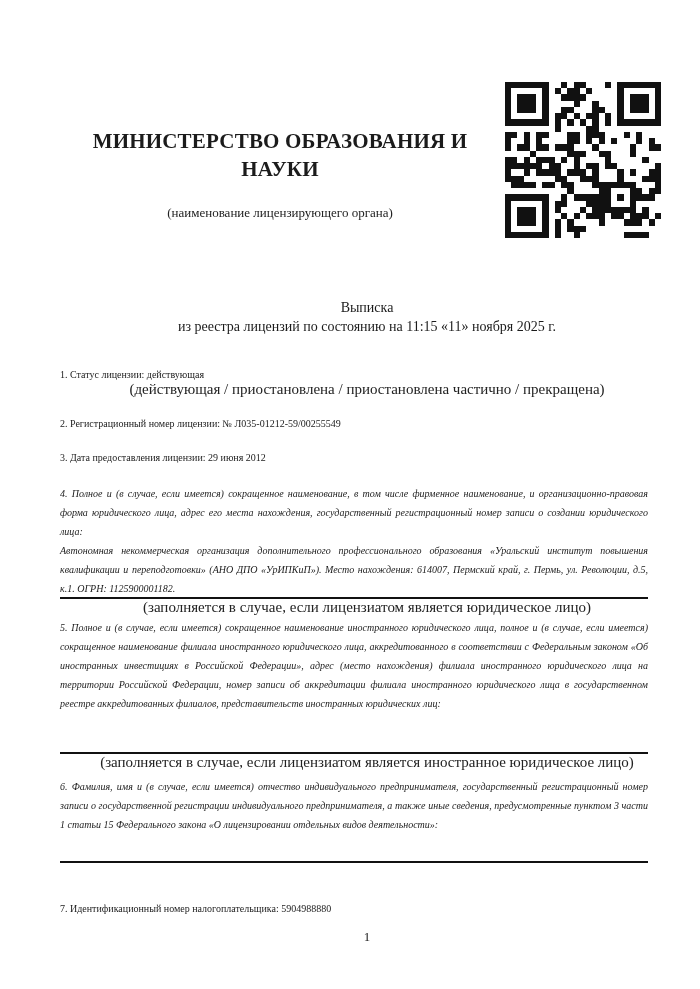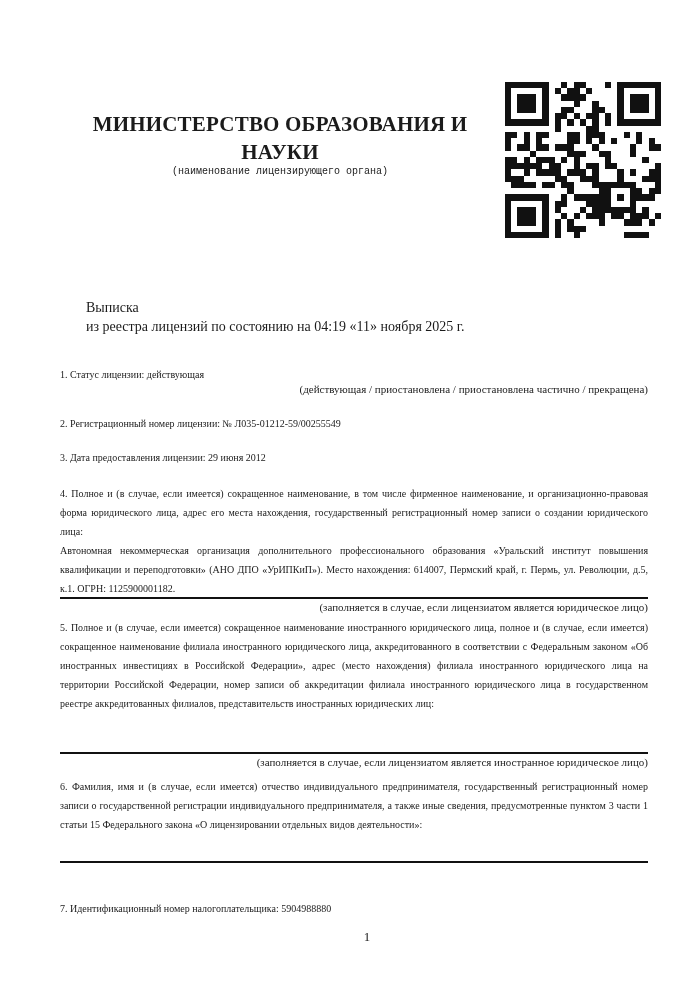--- a/index.html
+++ b/index.html
@@ -5,29 +5,29 @@
   html,body{margin:0;padding:0;background:#ffffff;}
   .page{
     position:relative;
     width:700px;height:989px;
     background:#ffffff;
     font-family:"Liberation Serif","DejaVu Serif",serif;
     color:#1b1b1b;
     overflow:hidden;
   }
   .abs{position:absolute;}
-  .ministry{top:110px;left:60px;width:440px;text-align:center;}
+  .ministry{top:127px;left:60px;width:440px;text-align:center;}
   .ministry-title{font-size:21px;font-weight:bold;line-height:28px;letter-spacing:0.2px;}
-  .ministry-caption{font-size:10px;margin-top:0;color:#222;font-family:Liberation Mono, monospace;}
+  .ministry-caption{font-size:13px;margin-top:22px;color:#222;}
   .qr-box{top:82px;left:505px;width:156px;height:156px;}
   .qr-box svg{width:156px;height:156px;display:block;shape-rendering:crispEdges;fill:#111;}
-  .doc-title{top:298px;left:86px;width:562px;text-align:left;font-size:14px;line-height:19px;}
+  .doc-title{top:298px;left:86px;width:562px;text-align:center;font-size:14px;line-height:19px;}
   .para{left:60px;width:588px;font-size:10px;line-height:19px;}
-  .just{text-align:justify;}
-  .cap{left:86px;width:562px;text-align:right;font-size:11px;line-height:13px;color:#222;}
+  .just{text-align:justify;font-style:italic;}
+  .cap{left:86px;width:562px;text-align:center;font-size:15px;line-height:13px;color:#222;}
   .rule{left:60px;width:588px;height:2px;background:#111;}
   .page-num{top:929px;left:86px;width:562px;text-align:center;font-size:13px;}
 </style>
 </head>
 <body>
 
 <div class="page">
 
   <div class="abs ministry">
     <div class="ministry-title">
@@ -338,21 +338,21 @@
         <rect x="11" y="24" width="1" height="1"></rect>
         <rect x="19" y="24" width="1" height="1"></rect>
         <rect x="20" y="24" width="1" height="1"></rect>
         <rect x="21" y="24" width="1" height="1"></rect>
         <rect x="22" y="24" width="1" height="1"></rect>
       </svg>
   </div>
 
   <div class="abs doc-title">
     <div>Выписка</div>
-    <div>из реестра лицензий по состоянию на 04:19 «11» ноября 2025 г.</div>
+    <div>из реестра лицензий по состоянию на 11:15 «11» ноября 2025 г.</div>
   </div>
 
   <div class="abs para" style="top:365px">1. Статус лицензии: действующая</div>
   <div class="abs cap" style="top:383px">(действующая / приостановлена / приостановлена частично / прекращена)</div>
 
   <div class="abs para" style="top:414px">2. Регистрационный номер лицензии: № Л035-01212-59/00255549</div>
 
   <div class="abs para" style="top:448px">3. Дата предоставления лицензии: 29 июня 2012</div>
 
   <div class="abs para just" style="top:484px">4. Полное и (в случае, если имеется) сокращенное наименование, в том числе фирменное наименование, и организационно-правовая форма юридического лица, адрес его места нахождения, государственный регистрационный номер записи о создании юридического лица:</div>

